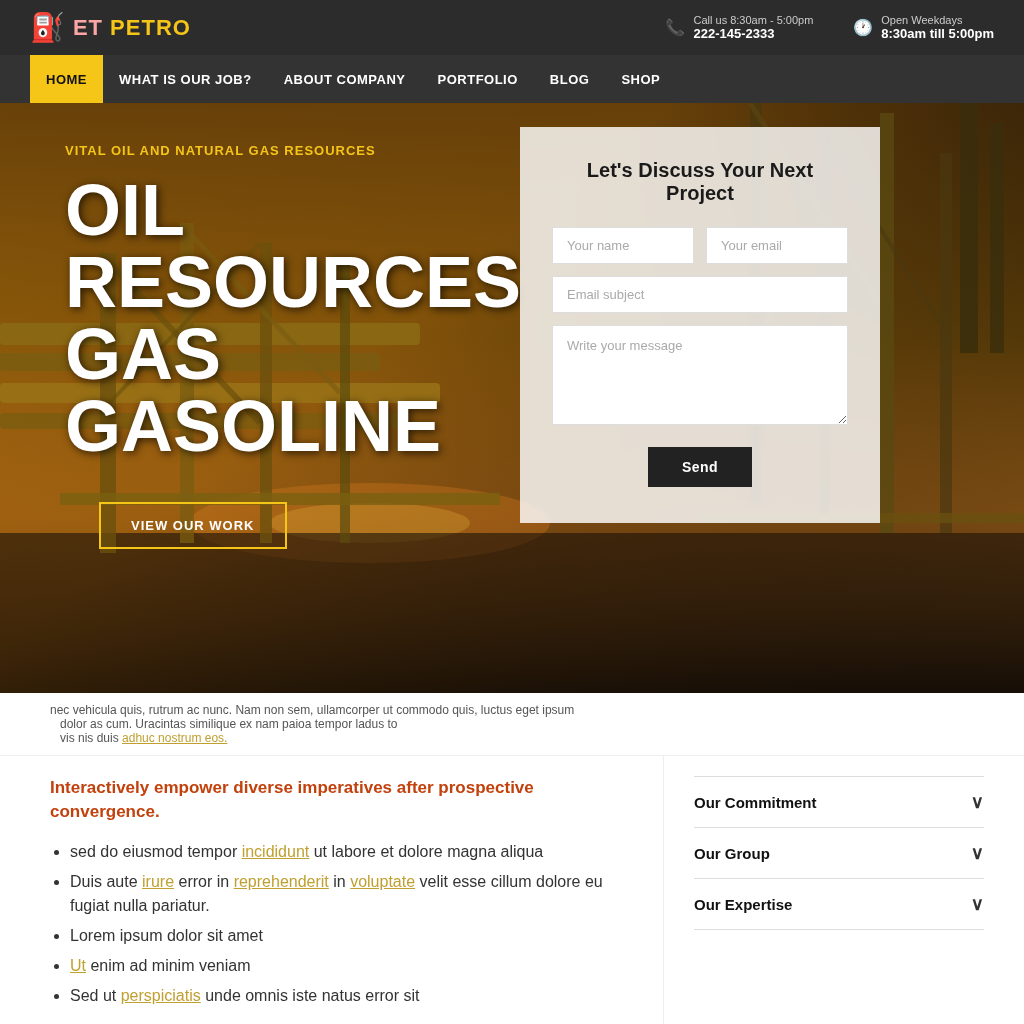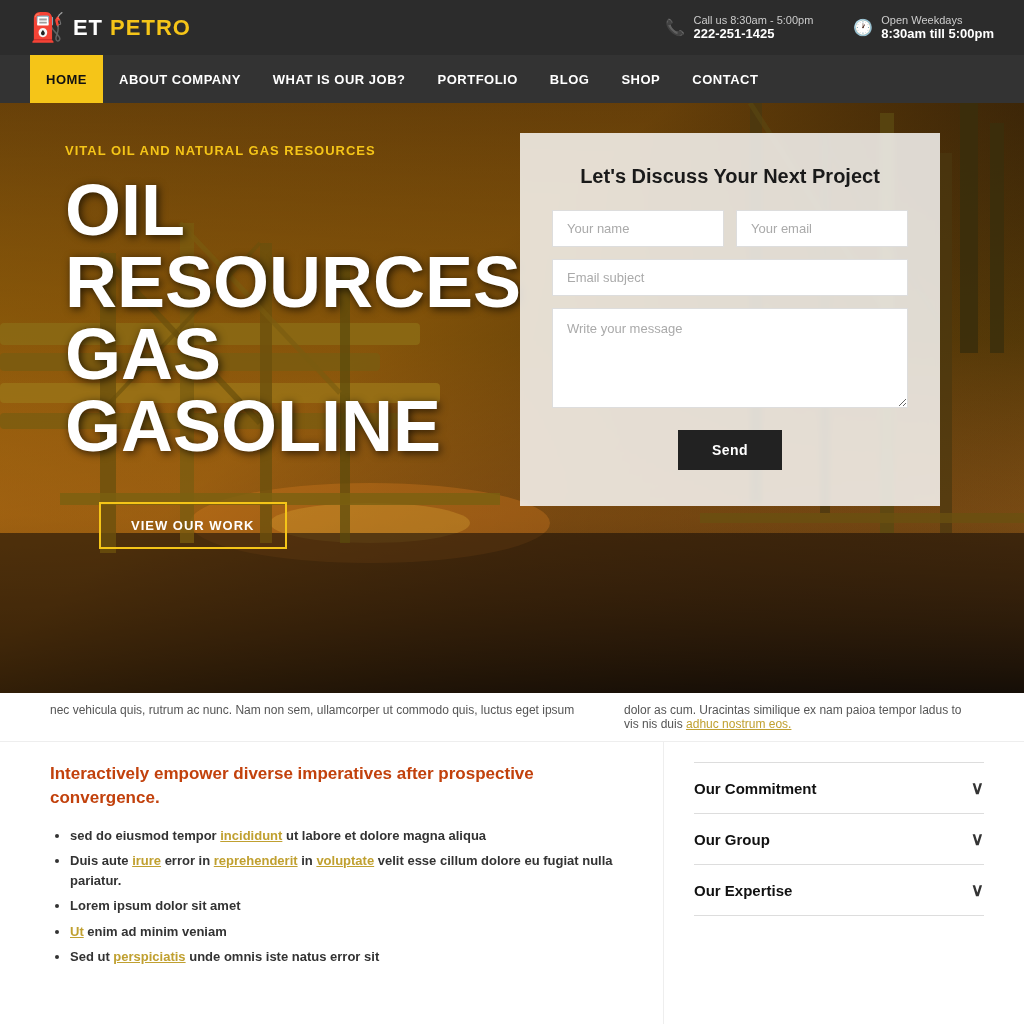--- a/index.html
+++ b/index.html
@@ -25,21 +25,21 @@
       font-size: 28px;
       line-height: 1;
     }
     .logo-text {
       font-size: 22px;
       font-weight: bold;
       color: #fff;
       letter-spacing: 1px;
     }
     .logo-text span {
-      color: #ffffff;
+      color: #fca5a5;
     }
     .contact-info {
       display: flex;
       align-items: center;
       gap: 40px;
     }
     .contact-item {
       display: flex;
       align-items: center;
       gap: 8px;
@@ -146,23 +146,23 @@
       cursor: pointer;
       background: transparent;
       margin-left: 34px;
     }
 
     
     .contact-panel {
       position: relative;
       z-index: 2;
       background: rgba(255,255,255,0.82);
-      margin: 30px 40px 30px 0;
+      margin: 24px 40px 30px 0;
       padding: 32px 32px 36px;
-      width: 420px;
+      width: 360px;
       flex-shrink: 0;
       backdrop-filter: blur(2px);
     }
     .contact-panel h2 {
       font-size: 20px;
       font-weight: 800;
       color: #1a1a1a;
       margin-bottom: 22px;
       text-align: center;
     }
@@ -254,25 +254,24 @@
       font-weight: 700;
       color: #c2410c;
       margin-bottom: 16px;
       line-height: 1.4;
     }
     .bullet-list {
       list-style: disc;
       padding-left: 20px;
     }
     .bullet-list li {
-      font-size: 13px;
+      font-size: 16px;
       color: #333;
       margin-bottom: 6px;
       line-height: 1.5;
-      font-weight: bold;
     }
     .bullet-list li a,
     .bullet-list li span.link {
       color: #c0a030;
       text-decoration: underline;
       cursor: pointer;
     }
 
     
     .accordion-item {
@@ -313,41 +312,40 @@
     <span class="logo-icon">⛽</span>
     <span class="logo-text">
       <span>ET </span><span style="color:#f5c518">PETRO</span>
     </span>
   </div>
   <div class="contact-info">
     <div class="contact-item">
       <span class="icon">📞</span>
       <div>
         <div class="label">Call us 8:30am - 5:00pm</div>
-        <div class="value">222-251-1425</div>
+        <div class="value">222-145-2333</div>
       </div>
     </div>
     <div class="contact-item">
       <span class="icon">🕐</span>
       <div>
         <div class="label">Open Weekdays</div>
         <div class="value">8:30am till 5:00pm</div>
       </div>
     </div>
   </div>
 </div>
 
 <nav class="navbar">
   <div class="nav-item active">HOME</div>
+  <div class="nav-item">WHAT IS OUR JOB?</div>
   <div class="nav-item">ABOUT COMPANY</div>
-  <div class="nav-item">WHAT IS OUR JOB?</div>
   <div class="nav-item">PORTFOLIO</div>
   <div class="nav-item">BLOG</div>
   <div class="nav-item">SHOP</div>
-  <div class="nav-item">CONTACT</div>
 </nav>
 
 <section class="hero">
 
   <svg class="hero-overlay-svg" viewBox="0 0 1024 590" xmlns="http://www.w3.org/2000/svg">
 
     <defs>
       <linearGradient id="skyGrad" x1="0" y1="0" x2="0" y2="1">
         <stop offset="0%" stop-color="#1a1208" stop-opacity="0.9"></stop>
         <stop offset="40%" stop-color="#5a3d08" stop-opacity="0.7"></stop>
@@ -415,21 +413,21 @@
     <div class="form-full">
       <input class="form-input" type="text" style="width: 100%;" placeholder="Email subject">
     </div>
     <div>
       <textarea class="form-textarea" placeholder="Write your message" style=""></textarea>
     </div>
     <button class="send-btn">Send</button>
   </div>
 </section>
 
-<div style="display:flex; border-bottom:1px solid #eee; padding: 10px 50px; background:#fff;">
+<div style="display:flex; border-bottom:1px solid #eee; padding: 10px 50px; background:#fff;flex-direction:column;">
   <div class="lorem-left">nec vehicula quis, rutrum ac nunc. Nam non sem, ullamcorper ut commodo quis, luctus eget ipsum</div>
   <div class="lorem-right">
     <span>dolor as cum. Uracintas similique ex nam paioa tempor ladus to vis nis duis </span><a href="#" style="color: rgb(192, 160, 48); text-decoration: underline;">adhuc nostrum eos.</a>
   </div>
 </div>
 
 <div class="lower-section">
 
   <div class="lower-left">
     <p class="main-heading">Interactively empower diverse imperatives after prospective convergence.</p>

